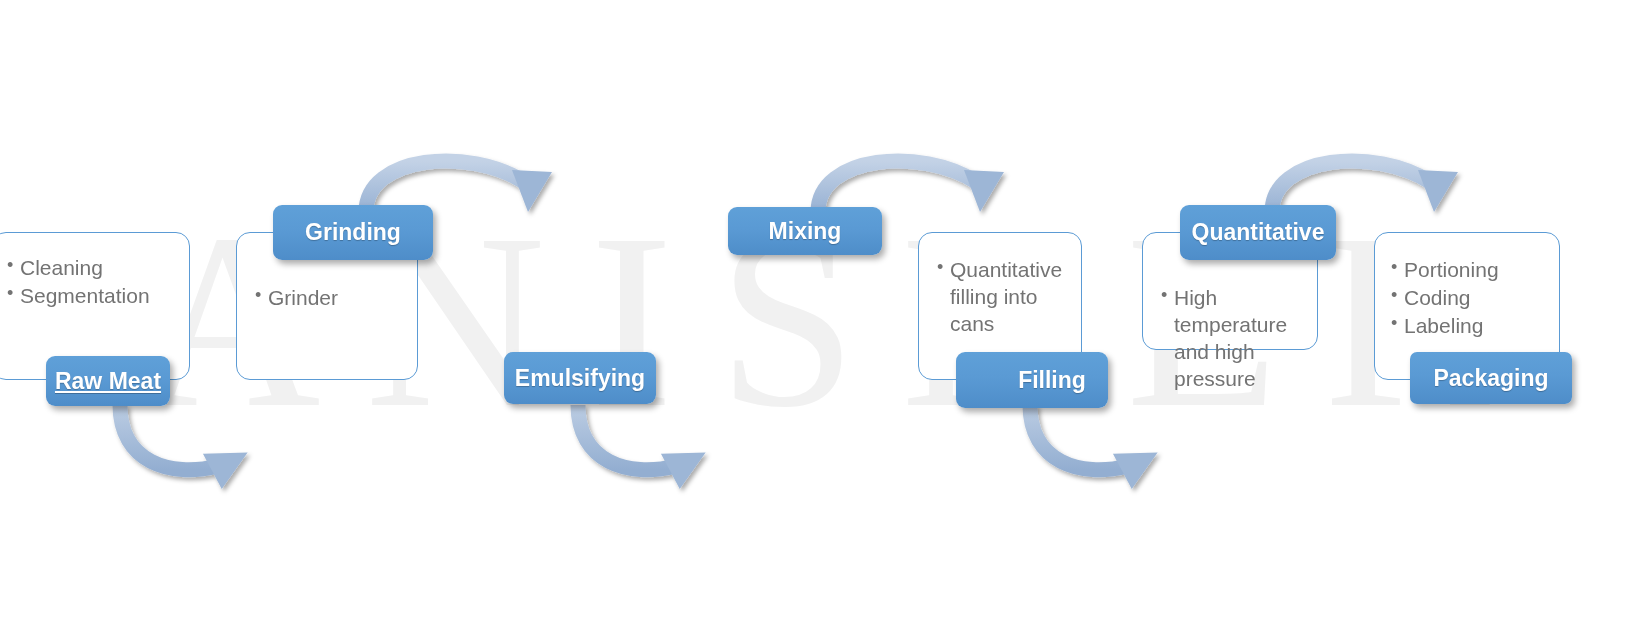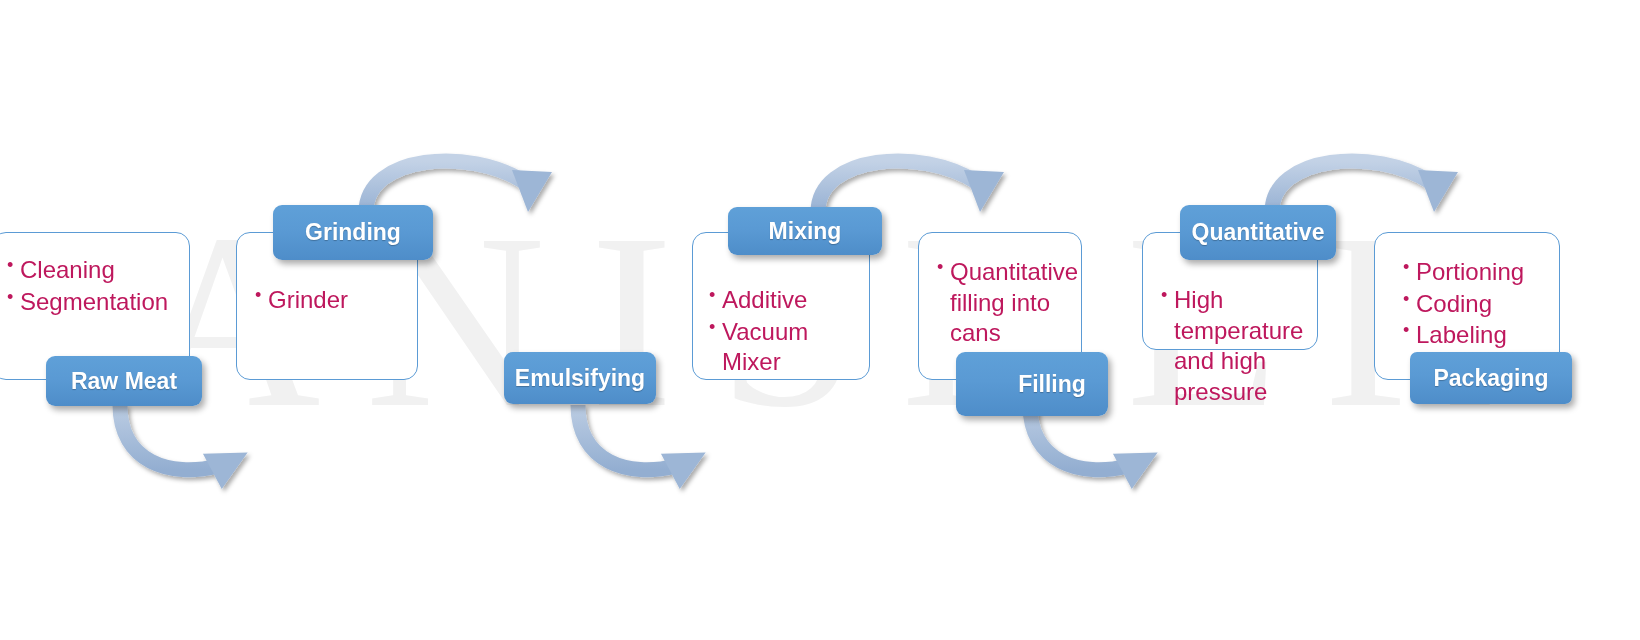--- a/index.html
+++ b/index.html
@@ -54,22 +54,22 @@
     box-sizing: border-box;
     background: #ffffff;
     border: 1.6px solid #5b9bd5;
     border-radius: 14px;
     z-index: 2;
   }
   .bullets {
     margin: 0;
     padding: 0;
     list-style: none;
-    font-size: 24px;
-    color: #be185d;
+    font-size: 21px;
+    color: #737373;
     line-height: 1.28;
   }
   .bullets li {
     position: relative;
     padding-left: 13px;
     margin-bottom: 1px;
   }
   .bullets li::before {
     content: "\2022";
     position: absolute;
@@ -157,66 +157,60 @@
       <path d="M1418 170 L 1458 172 L 1434 212 Z" fill="#9db6d6"></path>
     </g>
   </svg>
 
   <div class="content-box" style="left:-8px; top:232px; width:198px; height:148px; padding:22px 10px 0 14px;">
     <ul class="bullets">
       <li>Cleaning</li>
       <li>Segmentation</li>
     </ul>
   </div>
-  <div class="stage-label" style="left:46px; top:356px; width:156px; height:50px;">
+  <div class="stage-label" style="left:46px; top:356px; width:124px; height:50px;text-decoration:underline;">
     <span>Raw Meat</span>
   </div>
 
   <div class="content-box" style="left:236px; top:232px; width:182px; height:148px; padding:52px 10px 0 18px;">
     <ul class="bullets">
       <li>Grinder</li>
     </ul>
   </div>
   <div class="stage-label" style="left:273px; top:205px; width:160px; height:55px;">
     <span>Grinding</span>
   </div>
 
   <div class="stage-label" style="left:504px; top:352px; width:152px; height:52px;">
     <span>Emulsifying</span>
   </div>
 
-  <div class="content-box" style="left:692px; top:232px; width:178px; height:148px; padding:52px 12px 0 16px;">
-    <ul class="bullets">
-      <li>Additive</li>
-      <li>Vacuum Mixer</li>
-    </ul>
-  </div>
   <div class="stage-label" style="left:728px; top:207px; width:154px; height:48px;">
     <span>Mixing</span>
   </div>
 
   <div class="content-box" style="left:918px; top:232px; width:164px; height:148px; padding:24px 10px 0 18px;">
     <ul class="bullets">
       <li>Quantitative filling into cans</li>
     </ul>
   </div>
-  <div class="stage-label" style="left:956px; top:352px; width:152px; height:64px;padding-left:40px;">
+  <div class="stage-label" style="left:956px; top:352px; width:152px; height:56px;padding-left:40px;">
     <span>Filling</span>
   </div>
 
   <div class="content-box" style="left:1142px; top:232px; width:176px; height:118px; padding:52px 10px 0 18px;">
     <ul class="bullets">
       <li>High temperature and high pressure</li>
     </ul>
   </div>
   <div class="stage-label" style="left:1180px; top:205px; width:156px; height:55px;">
     <span>Quantitative</span>
   </div>
 
-  <div class="content-box" style="left:1374px; top:232px; width:186px; height:148px; padding:24px 10px 0 28px;">
+  <div class="content-box" style="left:1374px; top:232px; width:186px; height:148px; padding:24px 10px 0 16px;">
     <ul class="bullets">
       <li>Portioning</li>
       <li>Coding</li>
       <li>Labeling</li>
     </ul>
   </div>
   <div class="stage-label" style="left:1410px; top:352px; width:162px; height:52px;border-radius:7px;">
     <span>Packaging</span>
   </div>
 

